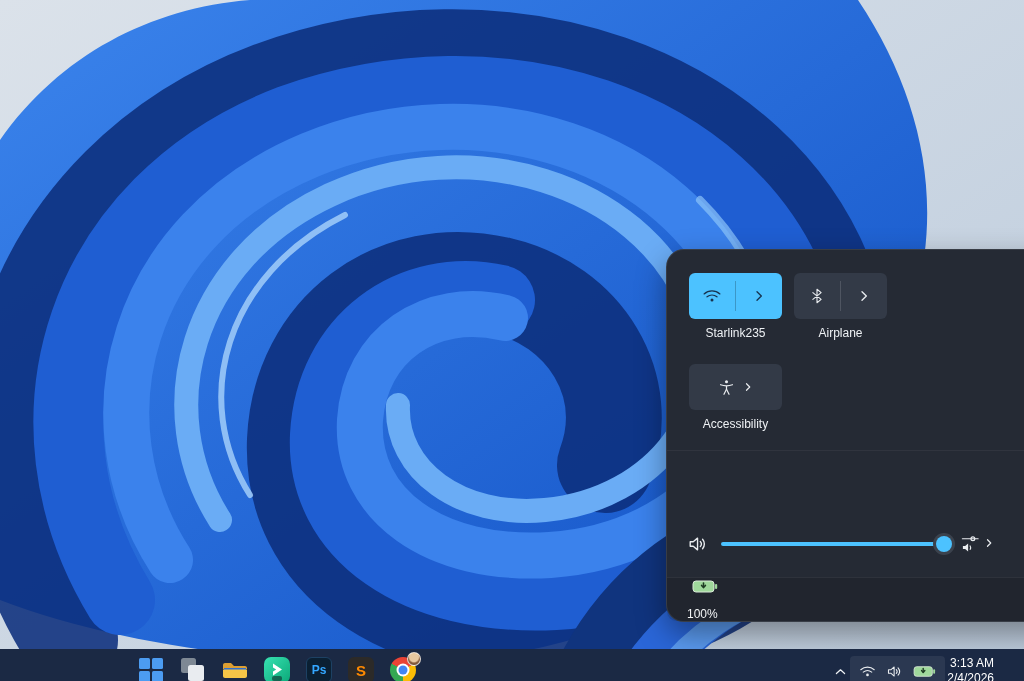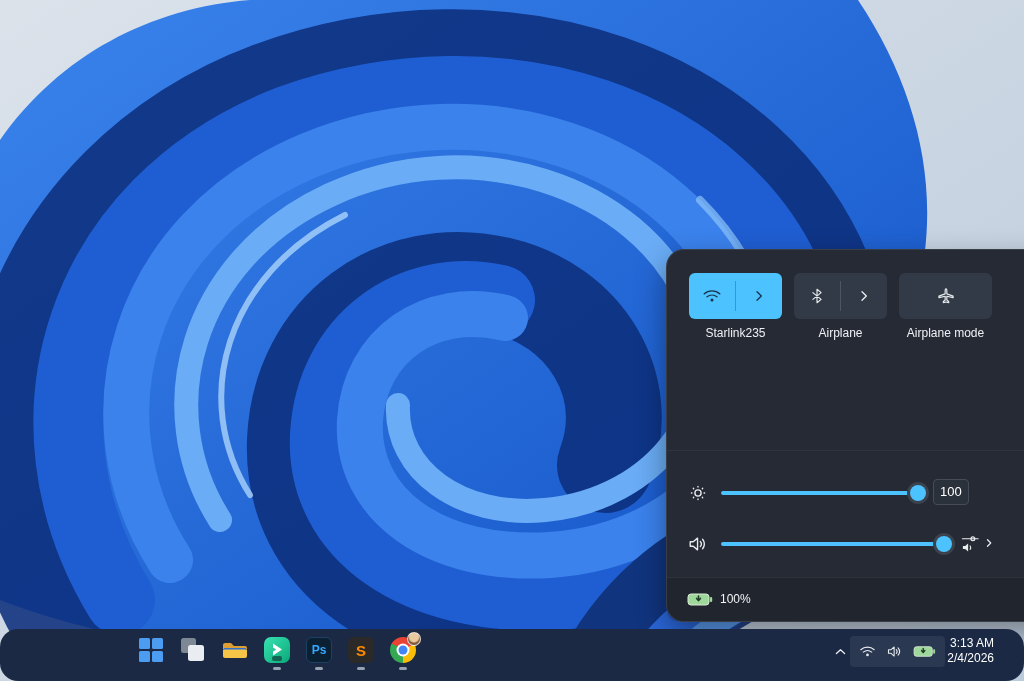--- a/index.html
+++ b/index.html
@@ -56,27 +56,27 @@
   .thumb-volume { left:249px; }
   .value-tip { position:absolute; left:246px; top:0; min-width:34px; height:26px; padding:0 6px;
                background:#2b313b; border:1px solid #454b57; border-radius:4px;
                color:#fff; font-size:13px; line-height:24px; text-align:center; }
   .vol-out { position:absolute; left:274px; top:4px; }
   .vol-chev { position:absolute; left:296px; top:7px; }
 
   .qs-footer { position:absolute; left:0; right:0; bottom:0; height:44px;
                border-top:1px solid rgba(255,255,255,.06); background:rgba(0,0,0,.10);
                border-radius:0 0 9px 9px; display:flex; align-items:center; }
-  .battery-btn { display:flex; align-items:flex-start; gap:7px; margin-left:20px; }
+  .battery-btn { display:flex; align-items:flex-end; gap:13px; margin-left:20px;flex-direction:column; }
   .battery-label { font-size:12px; color:#f2f4f6; }
   .gear-btn { margin-left:auto; margin-right:16px; display:flex; }
 
   
-  .taskbar { position:absolute; left:0; right:0; bottom:0; height:52px;
-             background:var(--taskbar-bg,#1b2944); z-index:6;border-radius:18px; }
+  .taskbar { position:absolute; left:0; right:0; bottom:0; height:32px;
+             background:var(--taskbar-bg,#1b2944); z-index:6; }
   .apps { position:absolute; left:130px; top:0; height:44px; display:flex; }
   .app { width:42px; height:44px; display:flex; flex-direction:column; align-items:center;
          justify-content:flex-start; padding-top:8px; position:relative; }
   .app .glyph { width:26px; height:26px; position:relative; }
   .run-pill { position:absolute; bottom:3px; left:50%; transform:translateX(-50%);
               width:8px; height:3px; border-radius:2px; background:#97a1b0; }
 
   .start-grid { width:24px; height:24px; margin:1px; display:grid; grid-template-columns:1fr 1fr;
                 grid-template-rows:1fr 1fr; gap:2px; }
   .start-grid div { background:#4c9cf2; border-radius:1.5px; }
@@ -171,63 +171,52 @@
             <div class="vdiv"></div>
             <div class="half">
               <svg width="16" height="16" viewBox="0 0 24 24">
                 <path class="icon-stroke" style="stroke-width:2" d="M9,5.5 L15.5,12 L9,18.5"></path>
               </svg>
             </div>
           </div>
           <div class="tile-label">Airplane</div>
         </div>
 
+      </div>
+
+      <div class="tile-row">
+
+
+
         <div class="tile-group">
-          <div class="tile">
-            <svg width="20" height="20" viewBox="0 0 24 24">
-              <path class="icon-stroke" style="stroke-width:1.4" d="M12,3.5 C12.8,3.5 13,4.4 13,5.2 V9.5 L20.5,12.2 V14 L13,12.3 V16.8 L15.2,18.6 V20 L12,19.2 L8.8,20 V18.6 L11,16.8 V12.3 L3.5,14 V12.2 L11,9.5 V5.2 C11,4.4 11.2,3.5 12,3.5 Z"></path>
+          <div class="tile" style="gap:6px;">
+            <svg width="19" height="19" viewBox="0 0 24 24">
+              <circle class="icon-fill" cx="12" cy="4.6" r="1.9"></circle>
+              <path class="icon-stroke" d="M4.5,8.5 C9,10.2 15,10.2 19.5,8.5"></path>
+              <path class="icon-stroke" d="M12,10.6 V14.2"></path>
+              <path class="icon-stroke" d="M12,14.2 L8.8,20.6"></path>
+              <path class="icon-stroke" d="M12,14.2 L15.2,20.6"></path>
             </svg>
-          </div>
-          <div class="tile-label">Airplane mode</div>
-        </div>
-      </div>
-
-      <div class="tile-row">
-
-
-
+            <svg width="12" height="12" viewBox="0 0 24 24">
+              <path class="icon-stroke" style="stroke-width:2.4" d="M9,5.5 L15.5,12 L9,18.5"></path>
+            </svg>
+          </div>
+          <div class="tile-label">Accessibility</div>
+        </div>
       </div>
     </div>
 
     <div class="pagination">
       <div class="pag-dot"></div>
       <div class="pag-dot dim"></div>
       <div class="pag-arrow"></div>
     </div>
 
     <div class="section-div"></div>
 
-    <div class="slider-row row-brightness">
-      <svg class="slider-icon" width="22" height="22" viewBox="0 0 24 24">
-        <circle class="icon-stroke" cx="12" cy="12" r="3.4"></circle>
-        <g class="icon-stroke" style="stroke-width:1.5">
-          <path d="M12,5.4 L12,4.8"></path>
-            <path d="M12,19.2 L12,18.6"></path>
-          <path d="M5.4,12 L4.8,12"></path>
-            <path d="M19.2,12 L18.6,12"></path>
-          <path d="M7.3,7.3 L6.9,6.9"></path>
-            <path d="M17.1,17.1 L16.7,16.7"></path>
-          <path d="M7.3,16.7 L6.9,17.1"></path>
-            <path d="M17.1,6.9 L16.7,7.3"></path>
-        </g>
-      </svg>
-      <div class="track track-brightness"></div>
-      <div class="thumb thumb-brightness"></div>
-      <div class="value-tip">100</div>
-    </div>
 
     <div class="slider-row row-volume">
       <svg class="slider-icon" width="22" height="22" viewBox="0 0 24 24">
         <path class="icon-stroke" d="M3.5,9.6 V14.4 H6.8 L11.5,18.4 V5.6 L6.8,9.6 Z"></path>
         <path class="icon-stroke" d="M14.5,9.2 A4.2,4.2 0 0 1 14.5,14.8"></path>
         <path class="icon-stroke" d="M17,6.8 A8,8 0 0 1 17,17.2"></path>
       </svg>
       <div class="track track-volume"></div>
       <div class="thumb thumb-volume"></div>
       <svg class="vol-out" width="19" height="19" viewBox="0 0 20 20">

